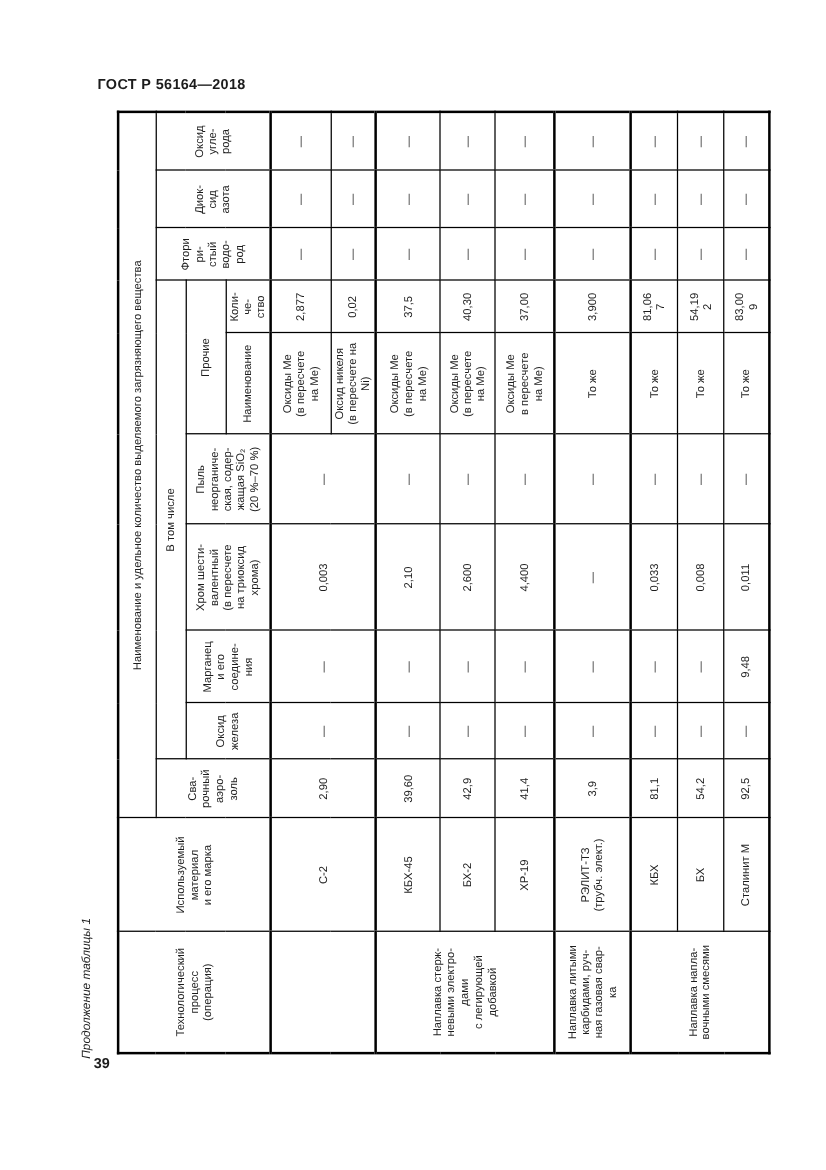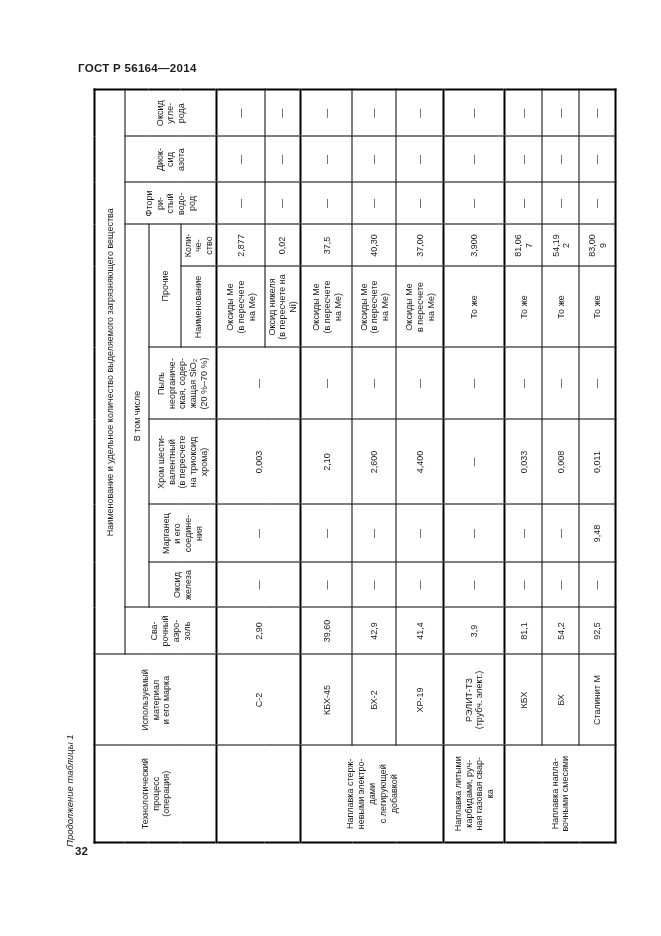--- a/index.html
+++ b/index.html
@@ -42,21 +42,21 @@
     text-align:left;vertical-align:top;padding:3px 2px 2px 4px;
   }
   td.br2{border-right-width:2.2px;}
   tr.gsep > td{border-top-width:2.2px;}
 </style>
 </head>
 <body>
 
 <div class="doc">
 
-  <div class="gost-num">ГОСТ Р 56164—2014</div>
+  <div class="gost-num">ГОСТ Р 56164—2018</div>
 
   <div class="caption-rot">Продолжение таблицы 1</div>
 
   <div class="tablewrap">
     <table class="gost">
       <colgroup>
         <col style="width:97px">
           <col style="width:91px">
           <col style="width:47px">
         <col style="width:45px">
@@ -268,15 +268,15 @@
         <td class="dc">83,00
 9</td>
         <td class="dc">—</td>
         <td class="dc">—</td>
         <td class="dc">—</td>
       </tr>
     </tbody>
       </table>
   </div>
 
-  <div class="pagenum">32</div>
+  <div class="pagenum">39</div>
 
 </div>
 
 </body></html>

